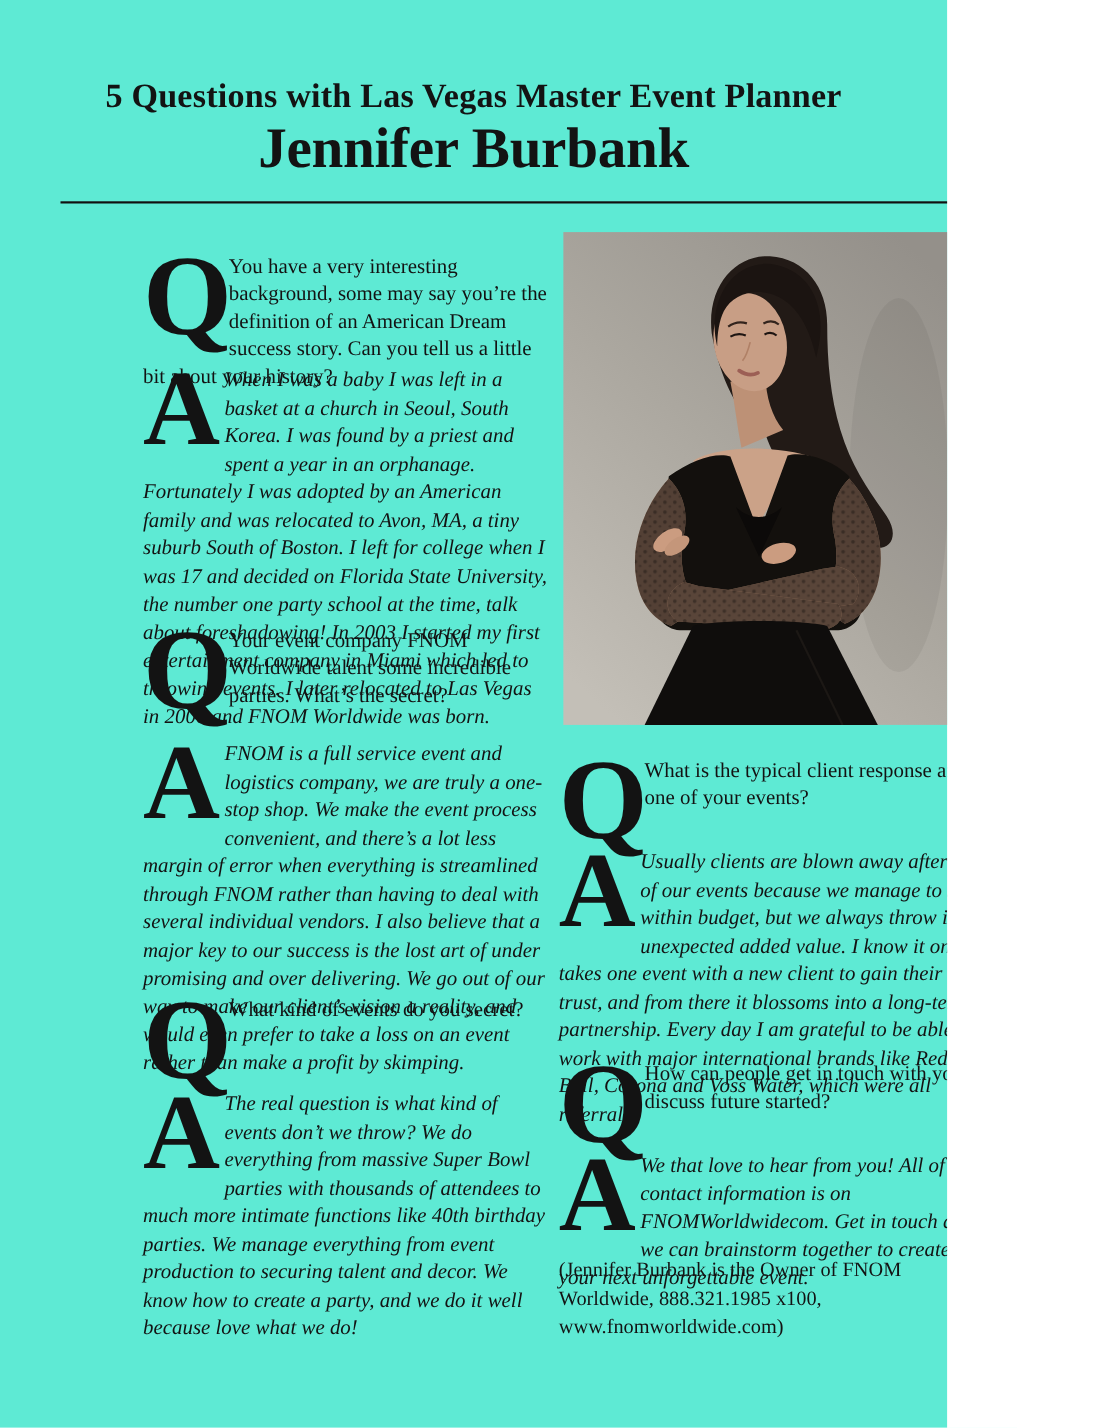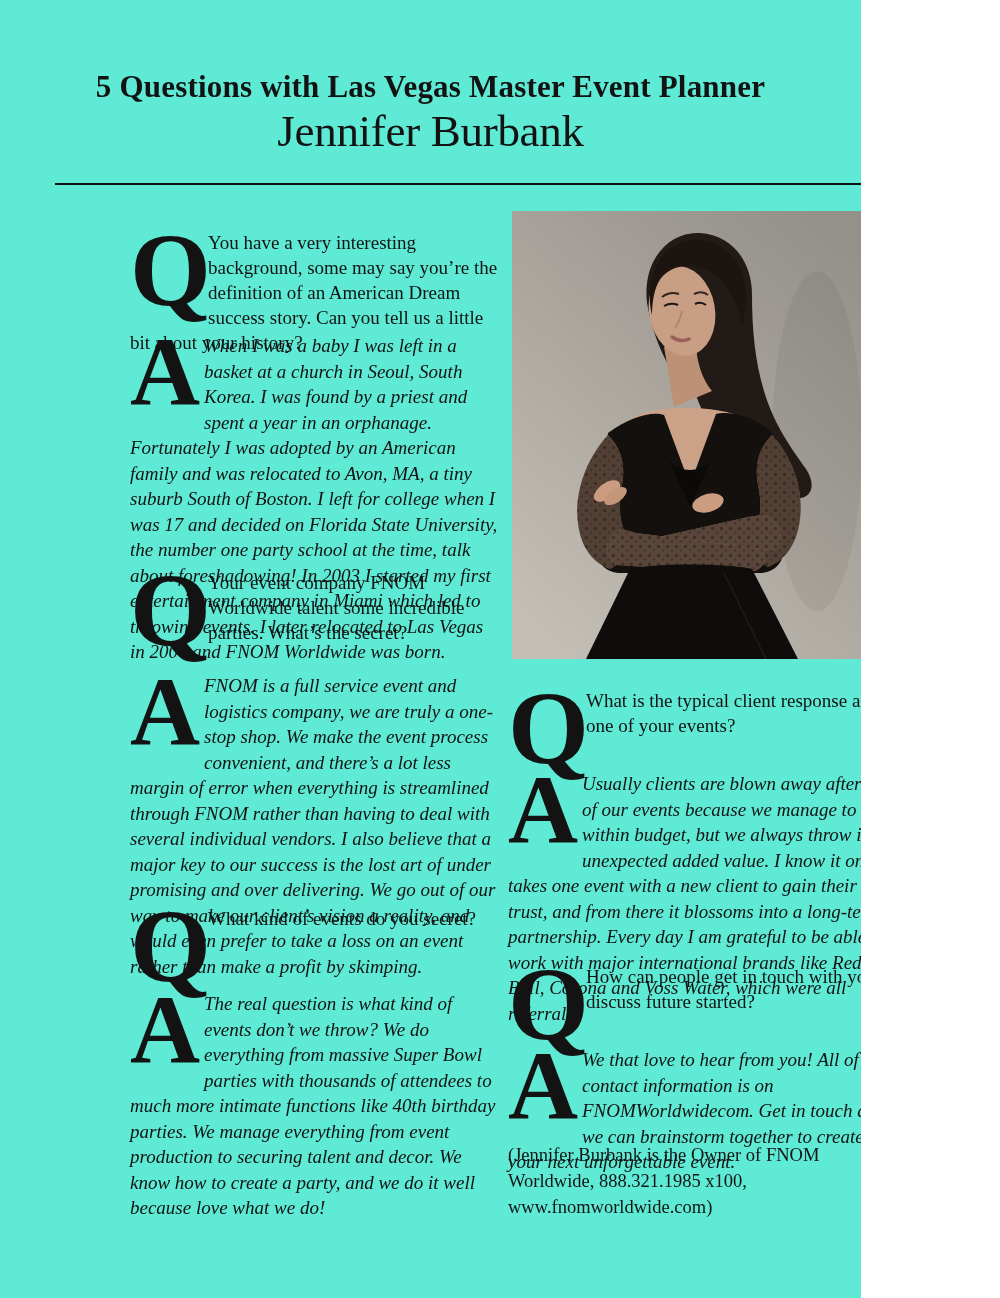--- a/index.html
+++ b/index.html
@@ -3,21 +3,21 @@
 <meta charset="utf-8">
 <style>
   html,body{margin:0;padding:0;background:#ffffff;}
   .page{
     position:relative;width:861px;height:1298px;background:#5eead4;
     font-family:"Liberation Serif", serif;color:#131313;overflow:hidden;
   }
   
   .header{position:absolute;top:70px;left:0;width:100%;text-align:center;}
   .kicker{margin:0;font-size:31px;font-weight:700;letter-spacing:.2px;line-height:1.1;}
-  .name{margin:3px 0 0;font-size:45px;font-weight:400;letter-spacing:-.3px;line-height:1.1;}
+  .name{margin:3px 0 0;font-size:52px;font-weight:700;letter-spacing:-.3px;line-height:1.1;}
   .rule{position:absolute;top:183px;left:55px;width:890px;height:0;border-top:2px solid #111;}
 
   
   .block{position:absolute;}
   .q-text{margin:0;font-weight:400;font-size:19px;line-height:25px;}
   .a-text{margin:0;font-style:italic;font-size:19px;line-height:25.5px;}
   .credit-text{margin:0;font-size:18.5px;line-height:26px;}
 
   
   .dropcap{float:left;position:relative;margin:4px 10px 0 0;}

